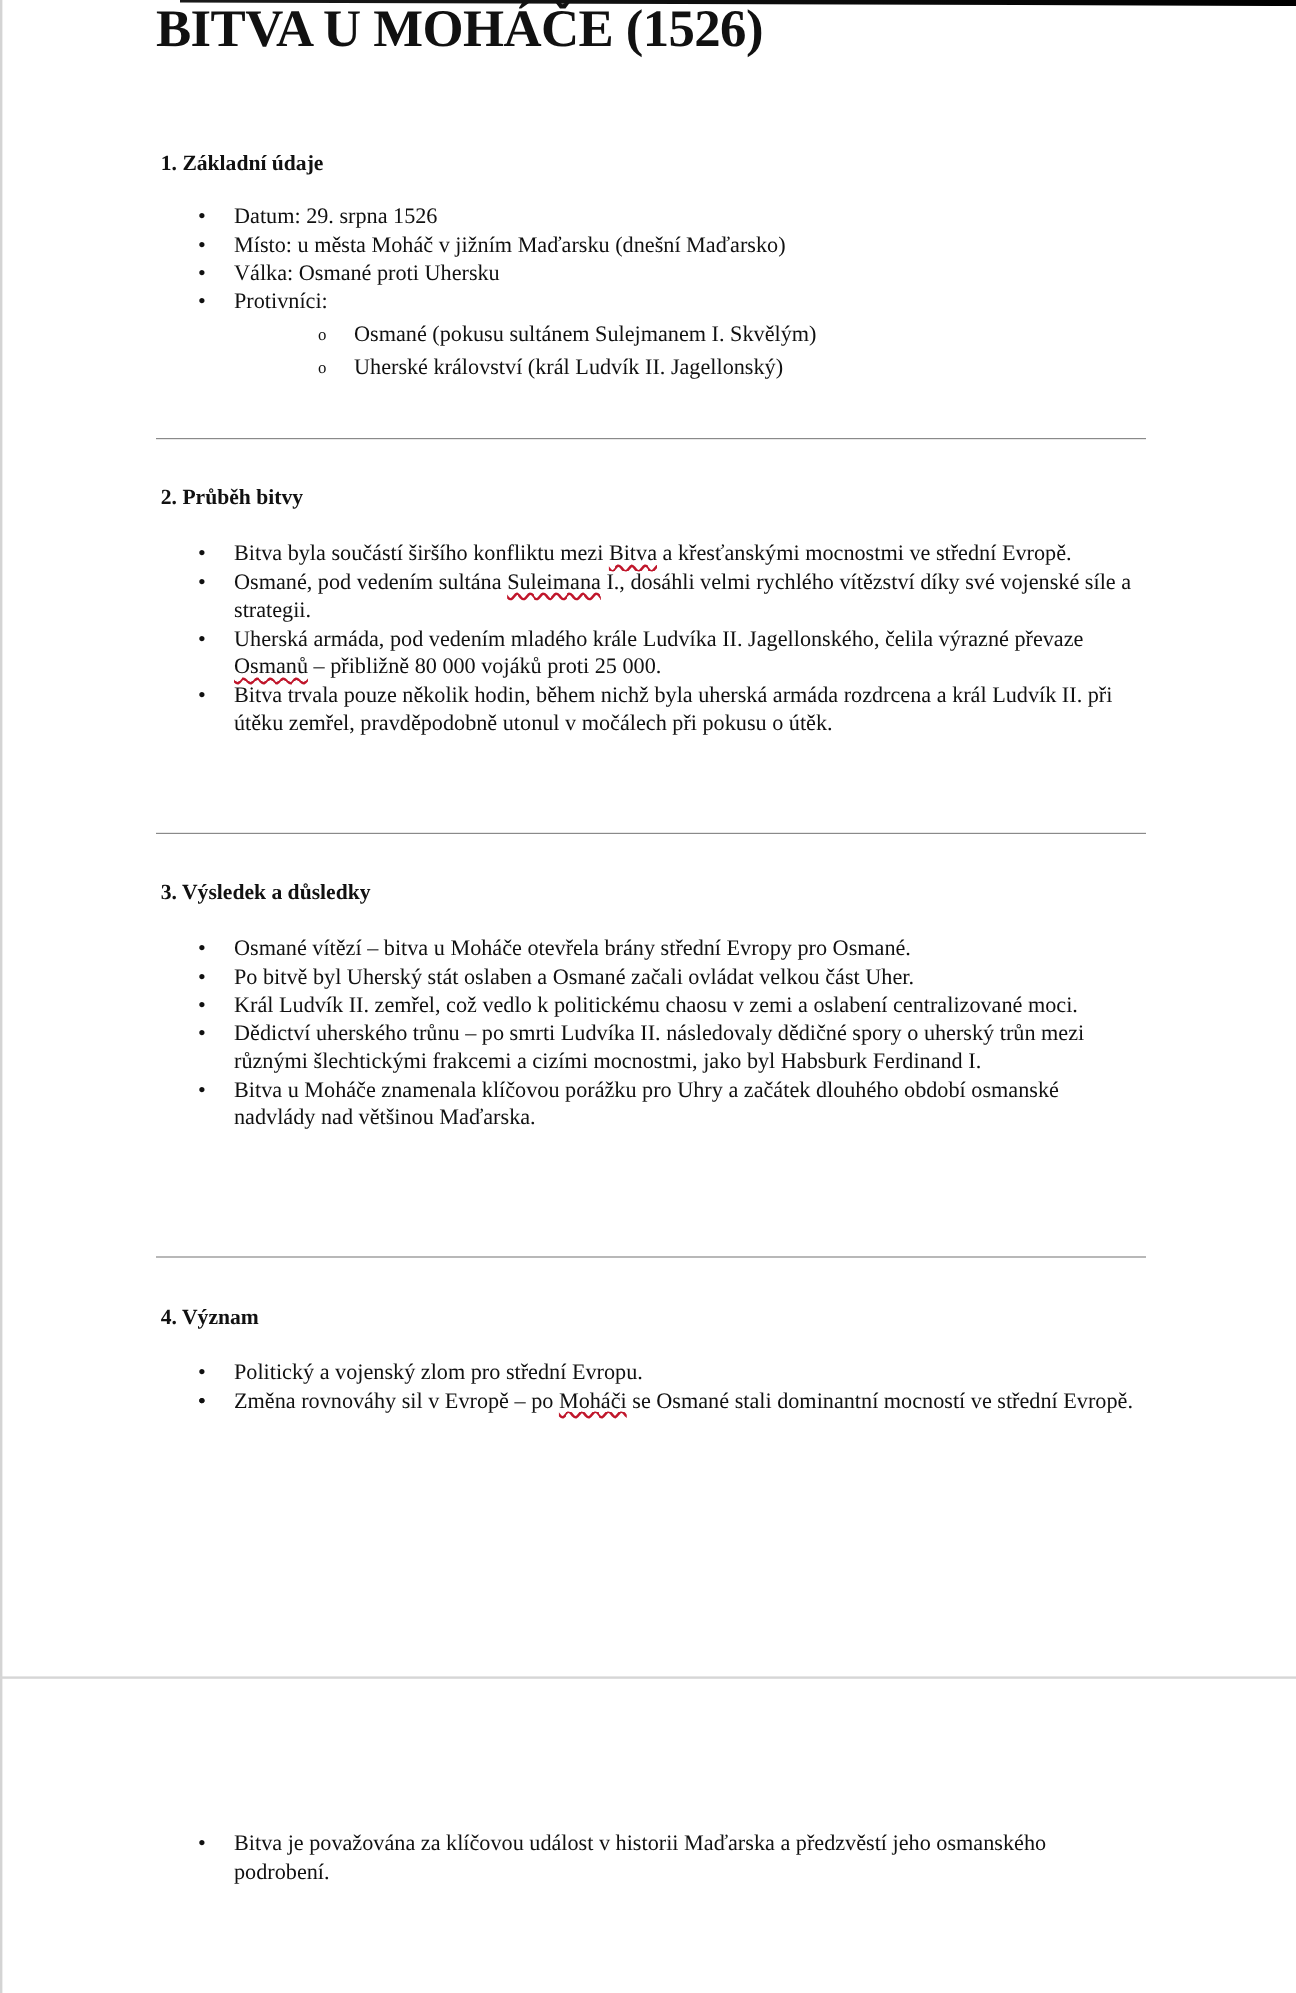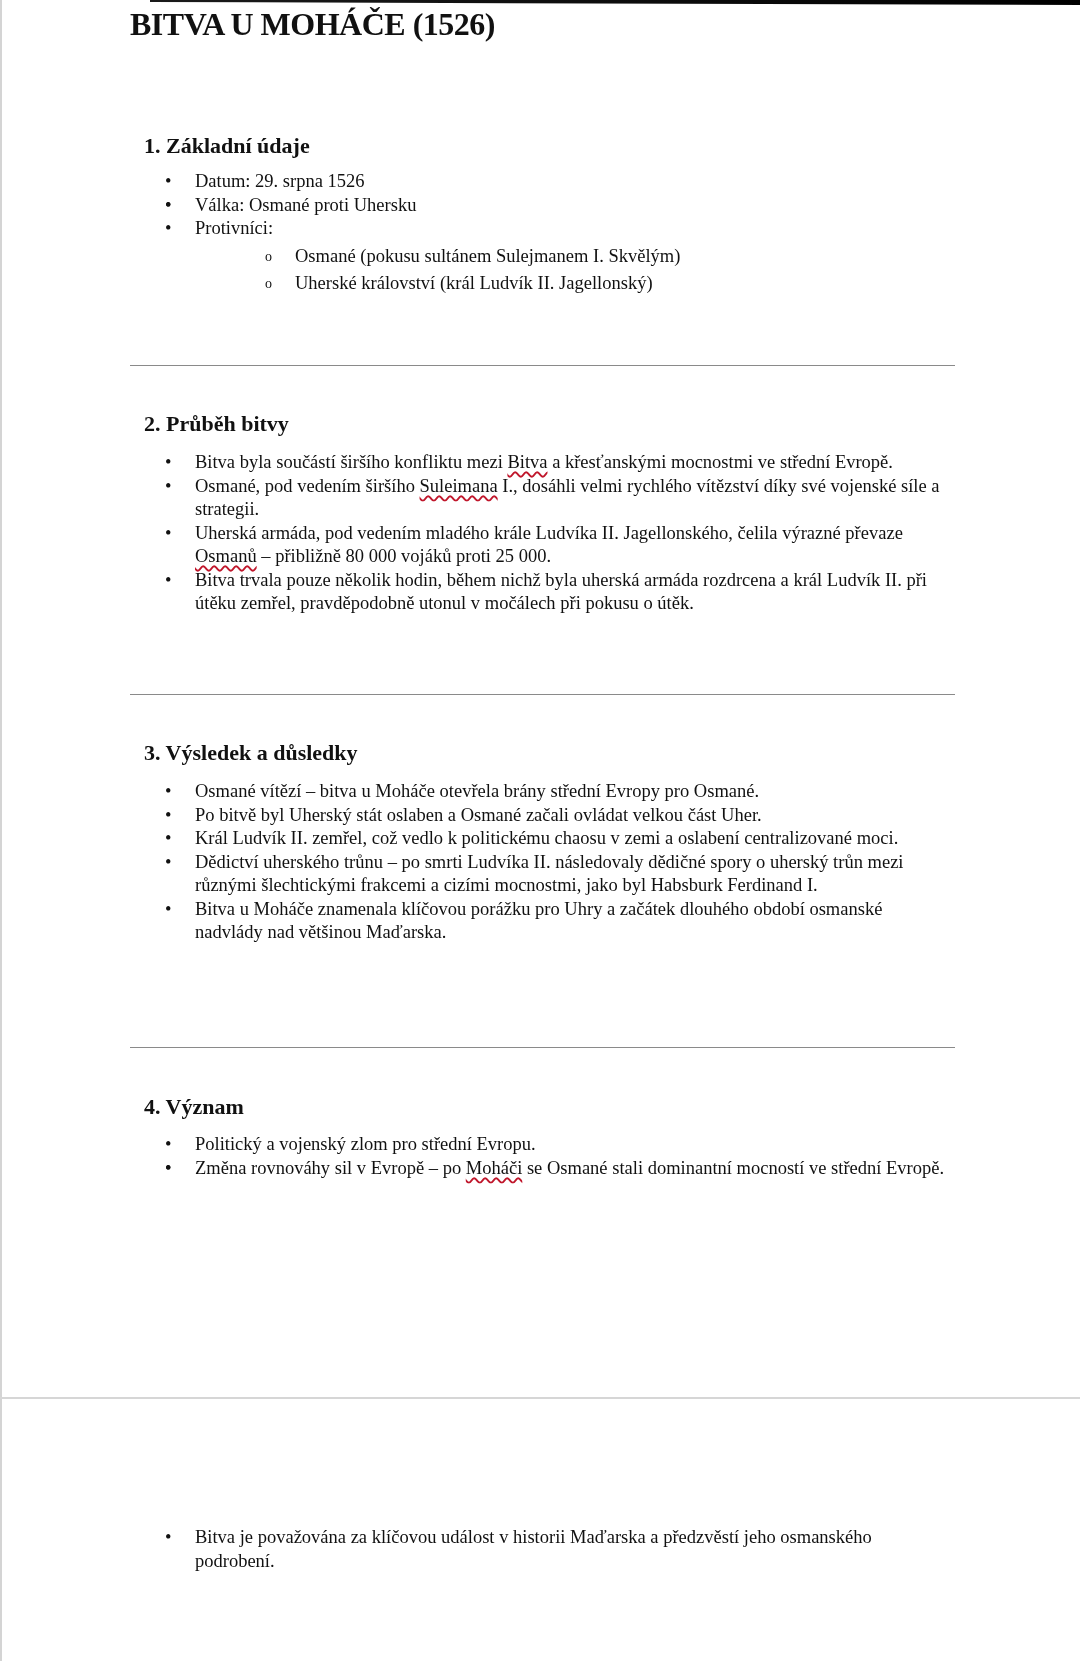--- a/index.html
+++ b/index.html
@@ -38,30 +38,30 @@
       right: 0;
       top: 1397px;
       height: 2px;
       background: #d6d6d6;
     }
     .doc-title {
       position: absolute;
       left: 130px;
       top: 2px;
       margin: 0;
-      font-size: 32px;
+      font-size: 44px;
       font-weight: bold;
       letter-spacing: -0.5px;
       line-height: 44px;
     }
     .section-heading {
       position: absolute;
       left: 130px;
-      margin: 14px;
-      font-size: 22px;
+      margin: 4px;
+      font-size: 18px;
       font-weight: bold;
       line-height: 28px;
     }
     .rule {
       position: absolute;
       left: 130px;
       width: 825px;
       height: 1px;
       background: #8a8a8a;
     }
@@ -112,36 +112,36 @@
 <body>
 
 <div class="left-edge"></div>
 <div class="top-bar"></div>
 
 <h1 class="doc-title">BITVA U MOHÁČE (1526)</h1>
 
 <h2 class="section-heading" style="top:118px">1. Základní údaje</h2>
 <ul class="blist" style="top:170px">
   <li><span class="bullet">•</span><span>Datum: 29. srpna 1526</span></li>
-  <li><span class="bullet">•</span></li>
+  <li><span class="bullet">•</span><span>Místo: u města Moháč v jižním Maďarsku (dnešní Maďarsko)</span></li>
   <li><span class="bullet">•</span><span>Válka: Osmané proti Uhersku</span></li>
   <li><span class="bullet">•</span><span>Protivníci:</span>
     <ul class="sublist">
       <li><span class="sub-bullet">o</span><span>Osmané (pokusu sultánem Sulejmanem I. Skvělým)</span></li>
       <li><span class="sub-bullet">o</span><span>Uherské království (král Ludvík II. Jagellonský)</span></li>
     </ul>
   </li>
 </ul>
 
 <div class="rule" style="top:365px"></div>
 
 <h2 class="section-heading" style="top:396px">2. Průběh bitvy</h2>
 <ul class="blist" style="top:451px">
   <li><span class="bullet">•</span><span>Bitva byla součástí širšího konfliktu mezi </span><span class="sp">Bitva</span><span> a křesťanskými mocnostmi ve střední Evropě.</span></li>
-  <li class="gap"><span class="bullet">•</span><span>Osmané, pod vedením širšího </span><span class="sp">Suleimana</span><span> I., dosáhli velmi rychlého vítězství díky své vojenské síle a strategii.</span></li>
+  <li class="gap"><span class="bullet">•</span><span>Osmané, pod vedením sultána </span><span class="sp">Suleimana</span><span> I., dosáhli velmi rychlého vítězství díky své vojenské síle a strategii.</span></li>
   <li class="gap"><span class="bullet">•</span><span>Uherská armáda, pod vedením mladého krále Ludvíka II. Jagellonského, čelila výrazné převaze </span><span class="sp">Osmanů</span><span> – přibližně 80 000 vojáků proti 25 000.</span></li>
   <li class="gap"><span class="bullet">•</span><span>Bitva trvala pouze několik hodin, během nichž byla uherská armáda rozdrcena a král Ludvík II. při útěku zemřel, pravděpodobně utonul v močálech při pokusu o útěk.</span></li>
 </ul>
 
 <div class="rule" style="top:694px"></div>
 
 <h2 class="section-heading" style="top:725px">3. Výsledek a důsledky</h2>
 <ul class="blist" style="top:780px">
   <li><span class="bullet">•</span><span>Osmané vítězí – bitva u Moháče otevřela brány střední Evropy pro Osmané.</span></li>
   <li><span class="bullet">•</span><span>Po bitvě byl Uherský stát oslaben a Osmané začali ovládat velkou část Uher.</span></li>

